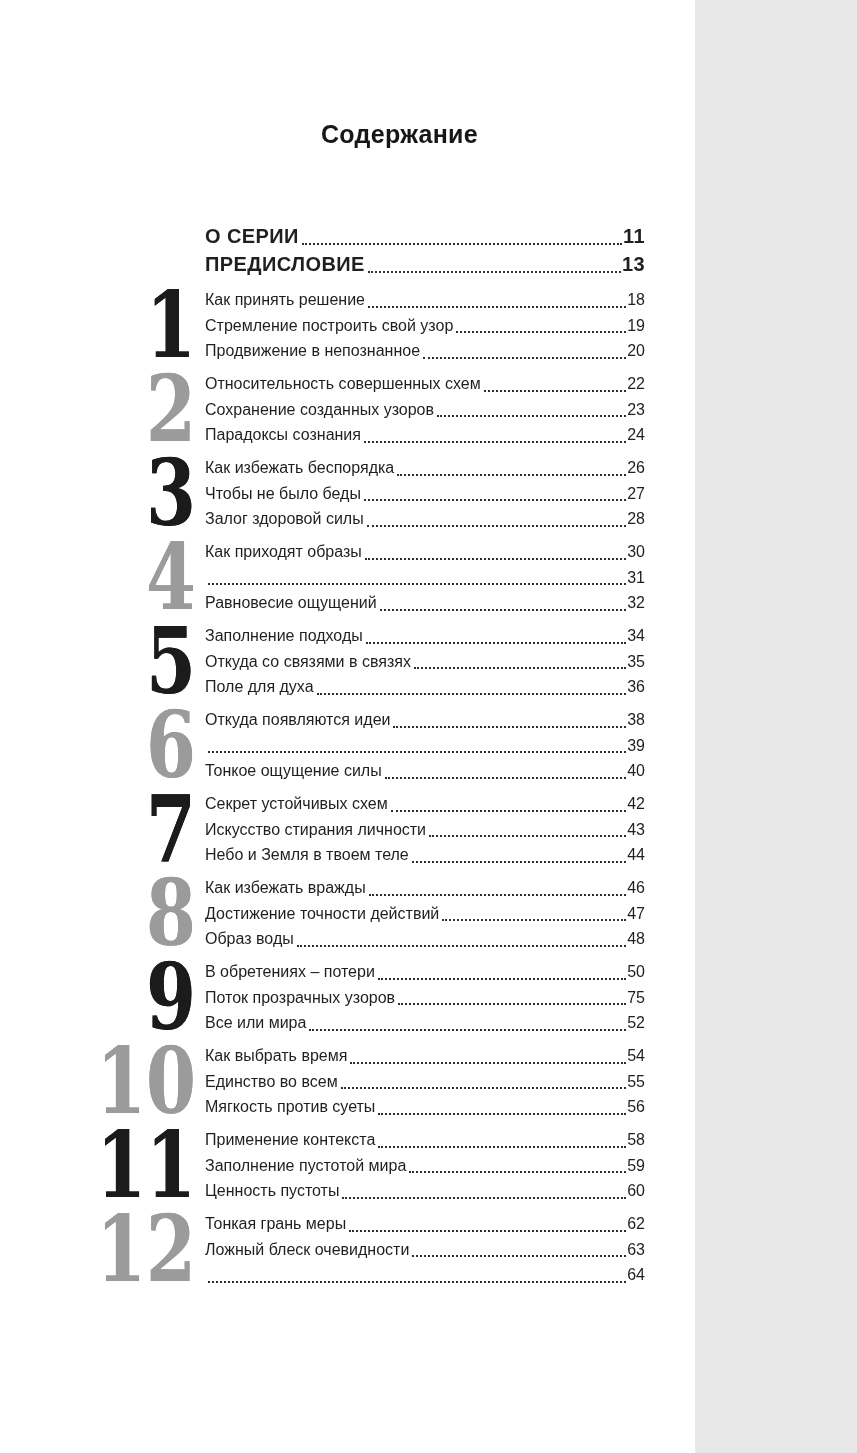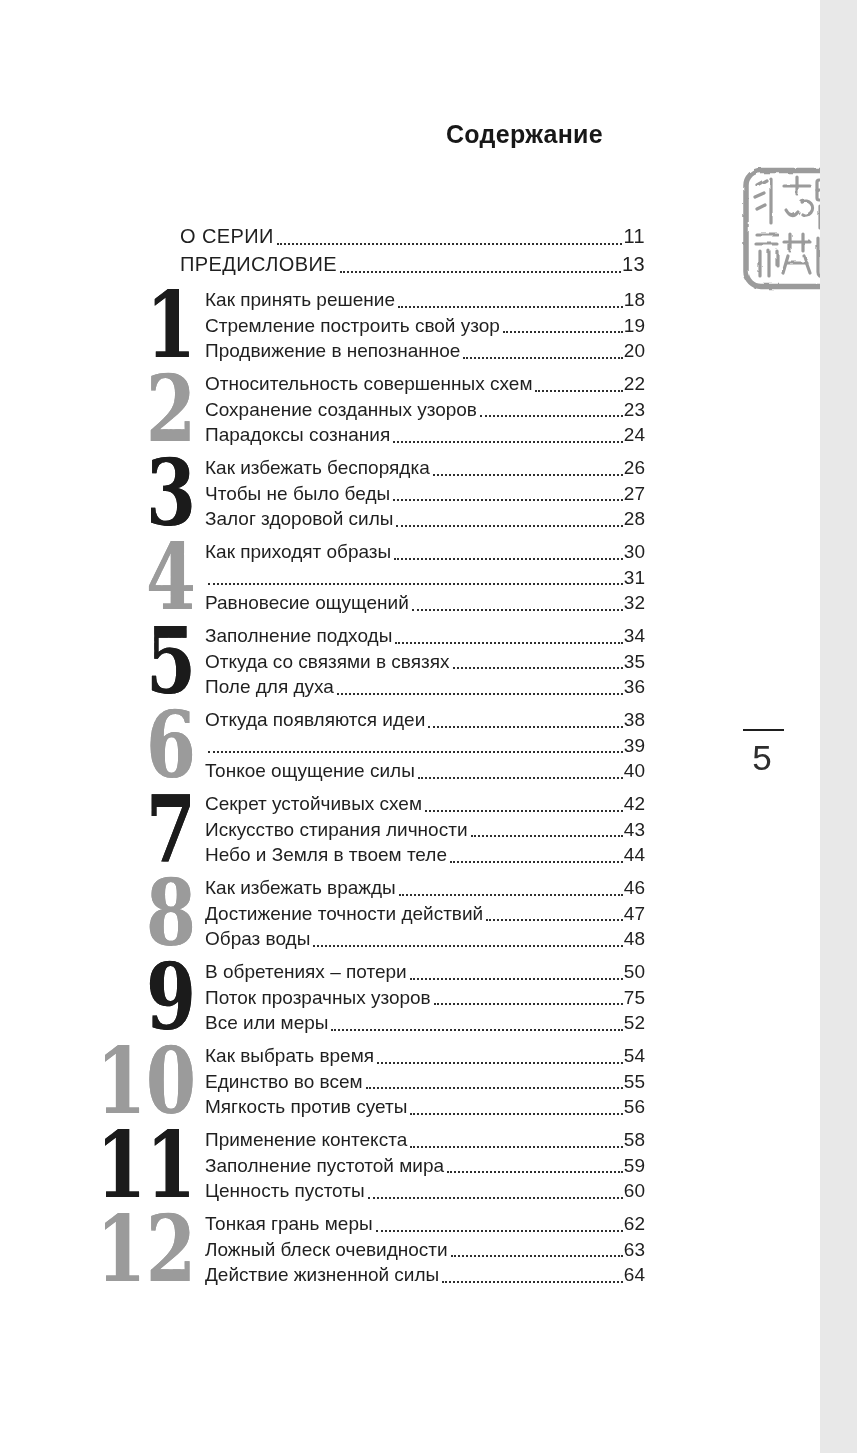--- a/index.html
+++ b/index.html
@@ -1,27 +1,27 @@
 <!DOCTYPE html>
 <html><head>
 <meta charset="utf-8">
 <style>
   html,body{margin:0;padding:0;background:#e8e8e8;}
   .page{
-    position:relative;width:820px;height:1453px;background:#ffffff;
+    position:relative;width:695px;height:1453px;background:#ffffff;
     font-family:"Liberation Sans",sans-serif;color:#1f1f1f;overflow:hidden;
   }
   .title{
     position:absolute;top:120px;left:0;right:217px;text-align:right;
     font-size:25px;font-weight:bold;letter-spacing:.3px;color:#171717;
   }
   .seal{position:absolute;top:164px;left:740px;}
   .toc{position:absolute;left:115px;top:222px;width:530px;}
-  .fm{margin-left:65px;margin-bottom:9px;}
-  .entry{display:flex;align-items:flex-end;font-size:19px;line-height:25.5px;white-space:nowrap;}
+  .fm{margin-left:90px;margin-bottom:9px;font-weight:bold;}
+  .entry{display:flex;align-items:flex-end;font-size:16px;line-height:25.5px;white-space:nowrap;}
   .fm .entry{font-size:20px;line-height:28px;letter-spacing:.4px;}
   .entry .t{flex:none;}
   .dots{flex:1;border-bottom:2px dotted #2e2e2e;margin:0 1px 5px 3px;min-width:8px;}
   .pg{flex:none;}
   .chapter{display:flex;margin-bottom:7.5px;}
   .numcol{flex:none;width:90px;display:flex;align-items:center;justify-content:flex-end;padding-right:9px;box-sizing:border-box;}
   .entries{flex:1;min-width:0;}
   .num{
     font-family:"DejaVu Serif",serif;font-weight:bold;font-size:92px;line-height:72px;
     transform:scaleX(.78);transform-origin:100% 50%;
@@ -298,21 +298,21 @@
               <span class="t">В обретениях – потери</span>
               <span class="dots"></span>
               <span class="pg">50</span>
             </div>
             <div class="entry">
               <span class="t">Поток прозрачных узоров</span>
               <span class="dots"></span>
               <span class="pg">75</span>
             </div>
             <div class="entry">
-              <span class="t">Все или меры</span>
+              <span class="t">Все или мира</span>
               <span class="dots"></span>
               <span class="pg">52</span>
             </div>
           </div>
         </div>
         <div class="chapter">
           <div class="numcol">
             <div class="num light">10</div>
           </div>
           <div class="entries">
@@ -364,21 +364,20 @@
               <span class="t">Тонкая грань меры</span>
               <span class="dots"></span>
               <span class="pg">62</span>
             </div>
             <div class="entry">
               <span class="t">Ложный блеск очевидности</span>
               <span class="dots"></span>
               <span class="pg">63</span>
             </div>
             <div class="entry">
-              <span class="t">Действие жизненной силы</span>
               <span class="dots"></span>
               <span class="pg">64</span>
             </div>
           </div>
         </div>
       </div>
   </div>
 
   <div class="folio-rule"></div>
   <div class="folio-num">5</div>

